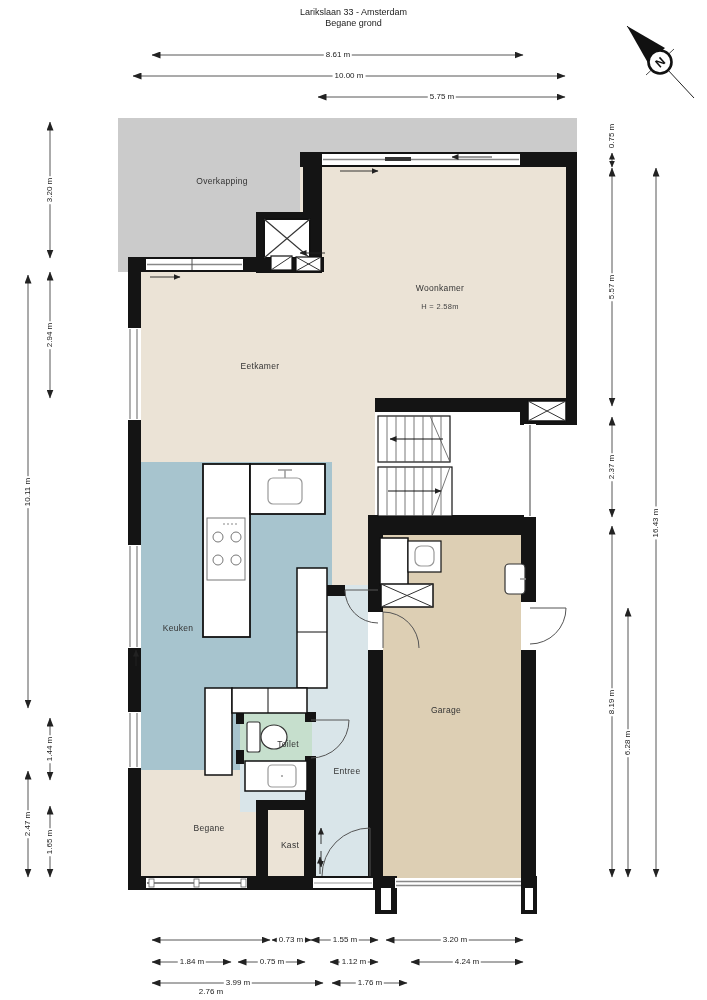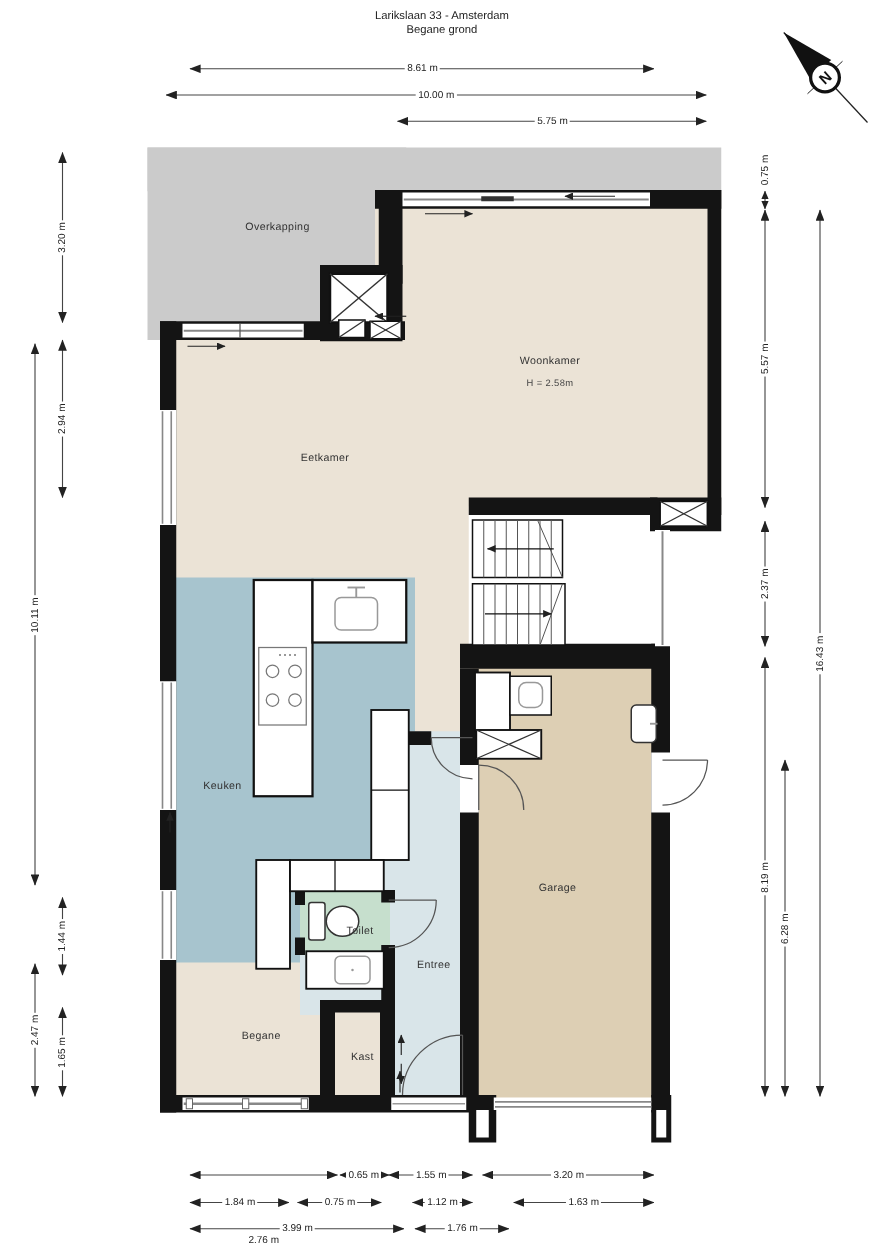--- a/index.html
+++ b/index.html
@@ -262,21 +262,21 @@
 <span class="dim-label v" style="left:50px;top:842px">1.65 m</span>
 
 <span class="dim-label v" style="left:612px;top:136px">0.75 m</span>
 <span class="dim-label v" style="left:612px;top:287px">5.57 m</span>
 <span class="dim-label v" style="left:612px;top:467px">2.37 m</span>
 <span class="dim-label v" style="left:656px;top:523px">16.43 m</span>
 <span class="dim-label v" style="left:612px;top:702px">8.19 m</span>
 <span class="dim-label v" style="left:628px;top:743px">6.28 m</span>
 
 <span class="dim-label" style="left:211px;top:992px">2.76 m</span>
-<span class="dim-label" style="left:291px;top:940px">0.65 m</span>
+<span class="dim-label" style="left:291px;top:940px">0.73 m</span>
 <span class="dim-label" style="left:345px;top:940px">1.55 m</span>
 <span class="dim-label" style="left:455px;top:940px">3.20 m</span>
 <span class="dim-label" style="left:192px;top:962px">1.84 m</span>
 <span class="dim-label" style="left:272px;top:962px">0.75 m</span>
 <span class="dim-label" style="left:354px;top:962px">1.12 m</span>
-<span class="dim-label" style="left:467px;top:962px">1.63 m</span>
+<span class="dim-label" style="left:467px;top:962px">4.24 m</span>
 <span class="dim-label" style="left:238px;top:983px">3.99 m</span>
 <span class="dim-label" style="left:370px;top:983px">1.76 m</span>
 
 </body></html>

